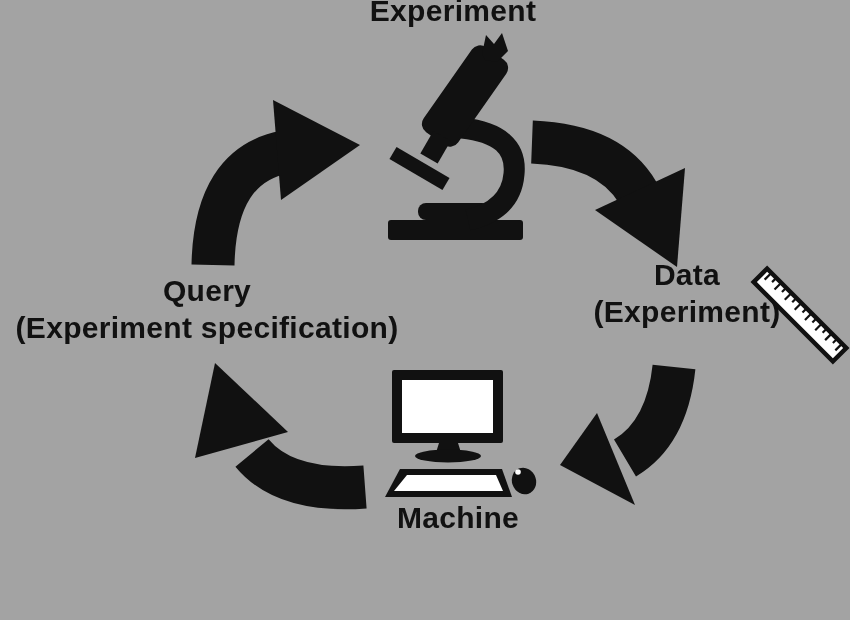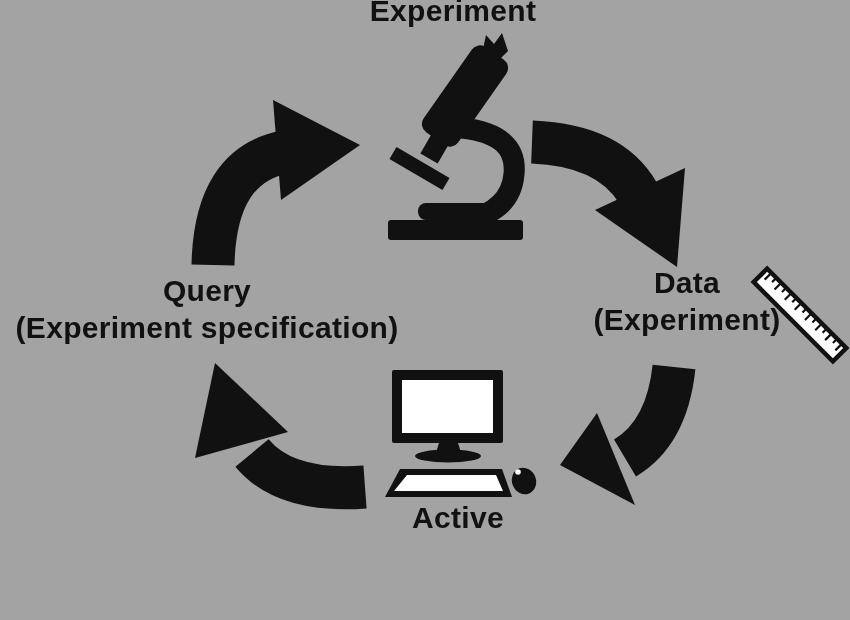--- a/index.html
+++ b/index.html
@@ -7,21 +7,21 @@
     position:relative; width:850px; height:620px; background:#a3a3a3;
     font-family:"Liberation Sans", sans-serif; overflow:hidden;
   }
   .label {
     position:absolute; font-weight:bold; color:#111111; text-align:center;
     font-size:30px; line-height:37px; letter-spacing:0.3px;
   }
   .label div { white-space:nowrap; }
   #label-experiment { left:303px; top:-8px;  width:300px; }
   #label-query      { left:-13px; top:272px; width:440px; }
-  #label-data       { left:537px; top:264px; width:300px; }
+  #label-data       { left:537px; top:256px; width:300px; }
   #label-aml        { left:308px; top:499px; width:300px; line-height:38px; }
   .abs { position:absolute; }
   svg { display:block; }
 </style>
 </head>
 <body>
 
 <div class="canvas">
 
   <div class="label" id="label-experiment">
@@ -32,21 +32,21 @@
     <div>Data</div>
     <div>(Experiment)</div>
   </div>
 
   <div class="label" id="label-query">
     <div>Query</div>
     <div>(Experiment specification)</div>
   </div>
 
   <div class="label" id="label-aml">
-    <div>Active</div>
+    <div>Machine</div>
   </div>
 
   <svg class="abs" style="left:185px; top:90px;" width="185" height="180" viewBox="0 0 185 180">
     <path d="M 28 175 Q 30 75 100 62" fill="none" stroke="#111111" stroke-width="43"></path>
     <polygon points="88,10 175,55 96,110" fill="#111111"></polygon>
   </svg>
 
   <svg class="abs" style="left:525px; top:115px;" width="170" height="160" viewBox="0 0 170 160">
     <path d="M 7 27 Q 85 30 113 78" fill="none" stroke="#111111" stroke-width="43"></path>
     <polygon points="160,53 152,152 70,95" fill="#111111"></polygon>

